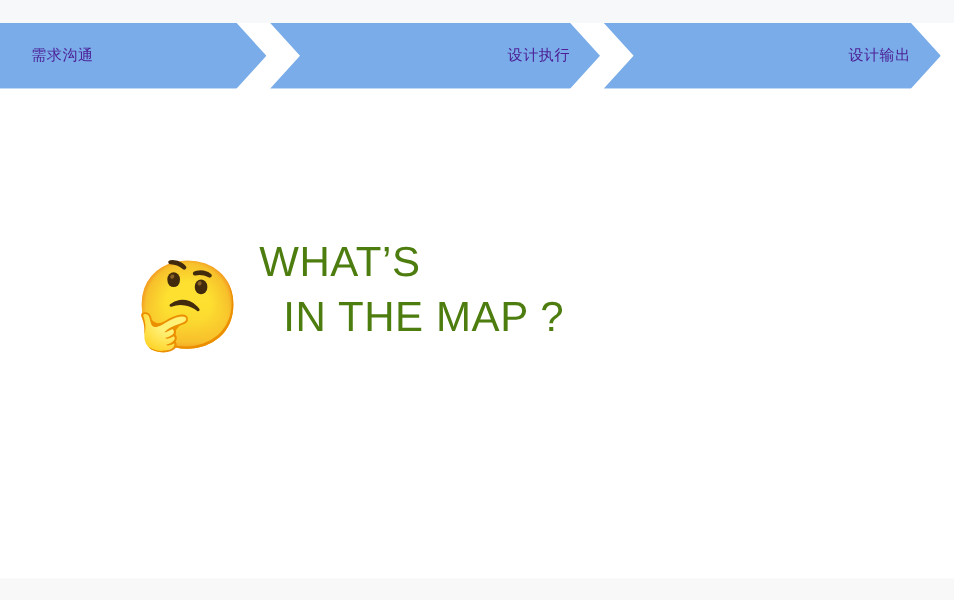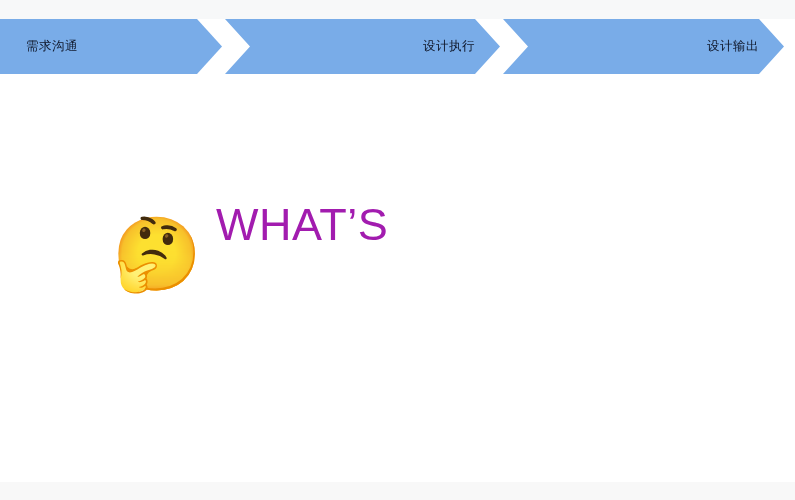--- a/index.html
+++ b/index.html
@@ -50,21 +50,21 @@
   }
   .chev {
     position: absolute;
     top: 0;
     height: 55px;
     background: #79ace8;
     display: flex;
     align-items: center;
   }
   .chev-label {
-    color: #0f172a;
+    color: #4c1d95;
     font-size: 12.5px;
     font-family: Liberation Sans, sans-serif;
     letter-spacing: 0.5px;
     white-space: nowrap;
     line-height: 1;
   }
 
   
   .step-1 {
     left: 0;
@@ -105,22 +105,22 @@
     font-size: 72px;
     line-height: 1;
     margin-top: 22px;
     width: 88px;
     flex: none;
     text-align: center;
     font-family: "DejaVu Sans", sans-serif;
   }
   .headline-text {
     margin-left: 16px;
-    color: #a21caf;
-    font-size: 45px;
+    color: #4d7c0f;
+    font-size: 35px;
     font-weight: 400;
     line-height: 1.30;
     letter-spacing: 0.5px;
     font-family: "Liberation Sans", sans-serif;
   }
   .line-1 { display: block; }
   .line-2 { display: block; padding-left: 20px; }
 </style>
 </head>
 <body>
@@ -142,18 +142,19 @@
     <div class="chev step-3">
       <span class="chev-label">设计输出</span>
     </div>
 
   </div>
 
   <div class="headline-block">
     <div class="emoji">🤔</div>
     <div class="headline-text">
       <span class="line-1">WHAT’S</span>
+      <span class="line-2">IN THE MAP ?</span>
     </div>
   </div>
 
   <div class="bottom-strip"></div>
 
 </div>
 
 </body></html>

